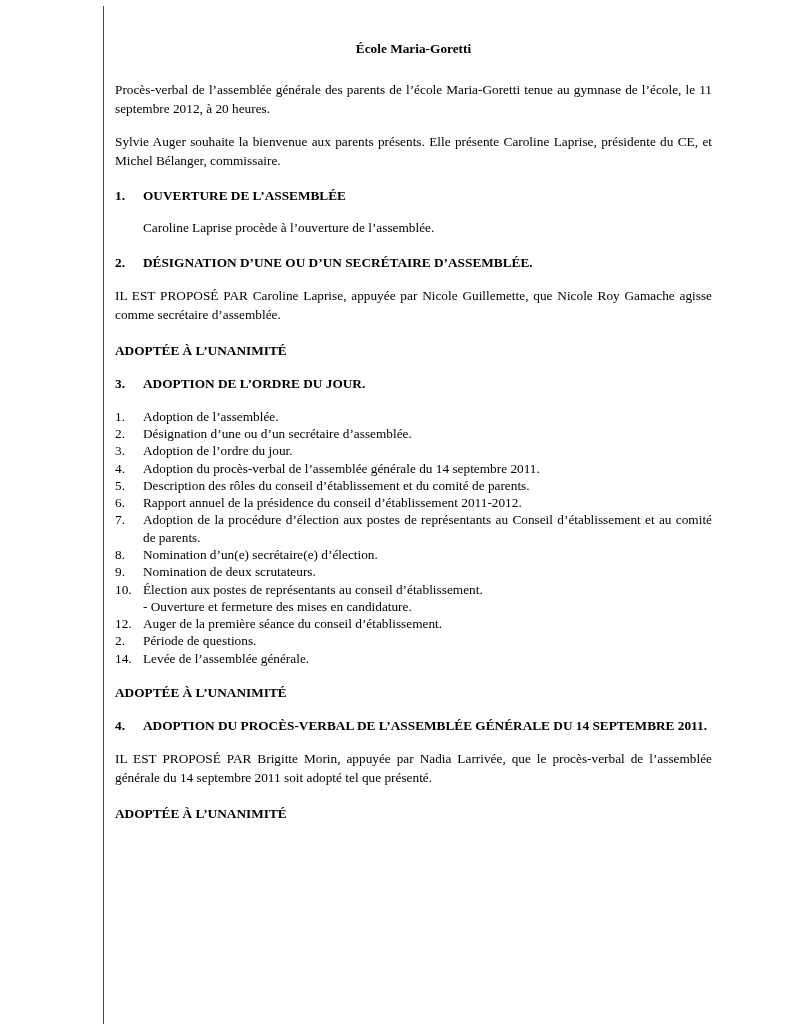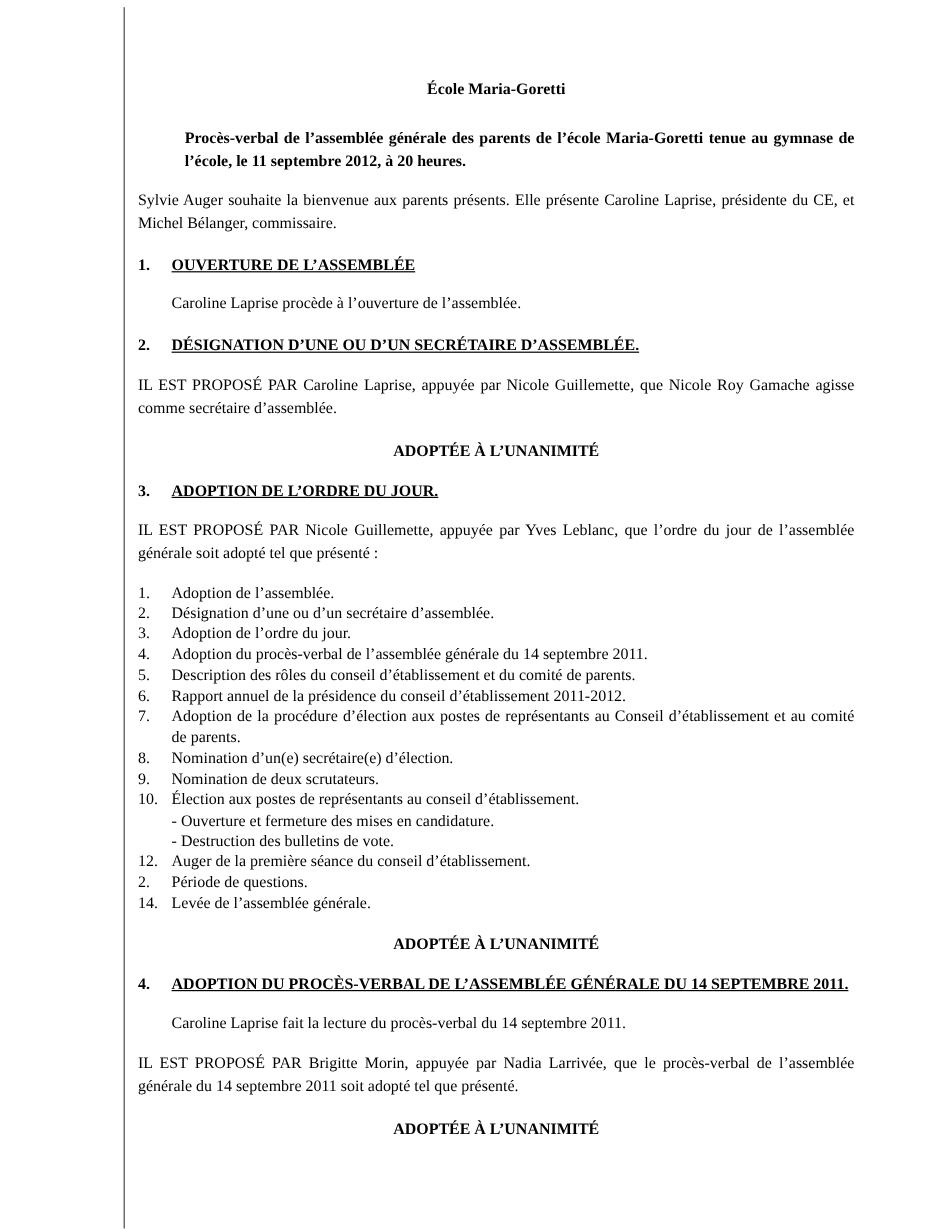--- a/index.html
+++ b/index.html
@@ -15,42 +15,42 @@
     overflow:hidden;
   }
   .edge-line {
     position:absolute;
     left:103px; top:6px; bottom:0;
     width:1px;
     background:#4a4a4a;
   }
   .content {
     position:absolute;
-    left:115px; top:66px;
+    left:115px; top:41px;
     width:597px;
   }
   .doc-title {
     text-align:center;
     font-weight:bold;
     margin-bottom:24px;
   }
   .para { line-height:1.42; margin-bottom:14px; }
   .justify { text-align:justify; }
-  .bold { font-weight:bold;margin-left:39px; }
+  .bold { font-weight:normal; }
   .indent { margin-left:28px;font-family:Liberation Serif, serif; }
   .sect {
     display:flex;
     font-weight:bold;
     margin:16px 0 14px 0;
     line-height:1.42;
   }
   .snum { width:28px; flex:none; }
-  .stitle { text-decoration:underline; text-align:justify; flex:1; }
+  .stitle { text-align:justify; flex:1; }
   .adopted {
-    text-align:center;
+    text-align:left;
     font-weight:bold;
     margin:18px 0 16px 0;
   }
   .agenda { margin-bottom:14px; }
   .arow { display:flex; line-height:1.3; }
   .anum { width:28px; flex:none; }
   .atext { flex:1; text-align:justify; }
 </style>
 </head>
 <body>
@@ -76,21 +76,20 @@
       <span class="snum">2.</span>
       <span class="stitle">DÉSIGNATION D’UNE OU D’UN SECRÉTAIRE D’ASSEMBLÉE.</span>
     </div>
     <p class="para justify">IL EST PROPOSÉ PAR Caroline Laprise, appuyée par Nicole Guillemette, que Nicole Roy Gamache agisse comme secrétaire d’assemblée.</p>
     <p class="adopted">ADOPTÉE À L’UNANIMITÉ</p>
 
     <div class="sect">
       <span class="snum">3.</span>
       <span class="stitle">ADOPTION DE L’ORDRE DU JOUR.</span>
     </div>
-    <p class="para justify">IL EST PROPOSÉ PAR Nicole Guillemette, appuyée par Yves Leblanc, que l’ordre du jour de l’assemblée générale soit adopté tel que présenté :</p>
 
     <div class="agenda">
       <div class="arow">
         <span class="anum">1.</span>
         <span class="atext">Adoption de l’assemblée.</span>
       </div>
       <div class="arow">
         <span class="anum">2.</span>
         <span class="atext">Désignation d’une ou d’un secrétaire d’assemblée.</span>
       </div>
@@ -120,21 +119,20 @@
       </div>
       <div class="arow">
         <span class="anum">9.</span>
         <span class="atext">Nomination de deux scrutateurs.</span>
       </div>
       <div class="arow">
         <span class="anum">10.</span>
         <div class="atext">
           <div>Élection aux postes de représentants au conseil d’établissement.</div>
           <div>- Ouverture et fermeture des mises en candidature.</div>
-          <div>- Destruction des bulletins de vote.</div>
         </div>
       </div>
       <div class="arow">
         <span class="anum">12.</span>
         <span class="atext">Auger de la première séance du conseil d’établissement.</span>
       </div>
       <div class="arow">
         <span class="anum">2.</span>
         <span class="atext">Période de questions.</span>
       </div>
@@ -143,18 +141,17 @@
         <span class="atext">Levée de l’assemblée générale.</span>
       </div>
     </div>
 
     <p class="adopted">ADOPTÉE À L’UNANIMITÉ</p>
 
     <div class="sect">
       <span class="snum">4.</span>
       <span class="stitle">ADOPTION DU PROCÈS-VERBAL DE L’ASSEMBLÉE GÉNÉRALE DU 14 SEPTEMBRE 2011.</span>
     </div>
-    <p class="para indent">Caroline Laprise fait la lecture du procès-verbal du 14 septembre 2011.</p>
     <p class="para justify">IL EST PROPOSÉ PAR Brigitte Morin, appuyée par Nadia Larrivée, que le procès-verbal de l’assemblée générale du 14 septembre 2011 soit adopté tel que présenté.</p>
     <p class="adopted">ADOPTÉE À L’UNANIMITÉ</p>
 
   </div>
 </div>
 
 </body></html>

